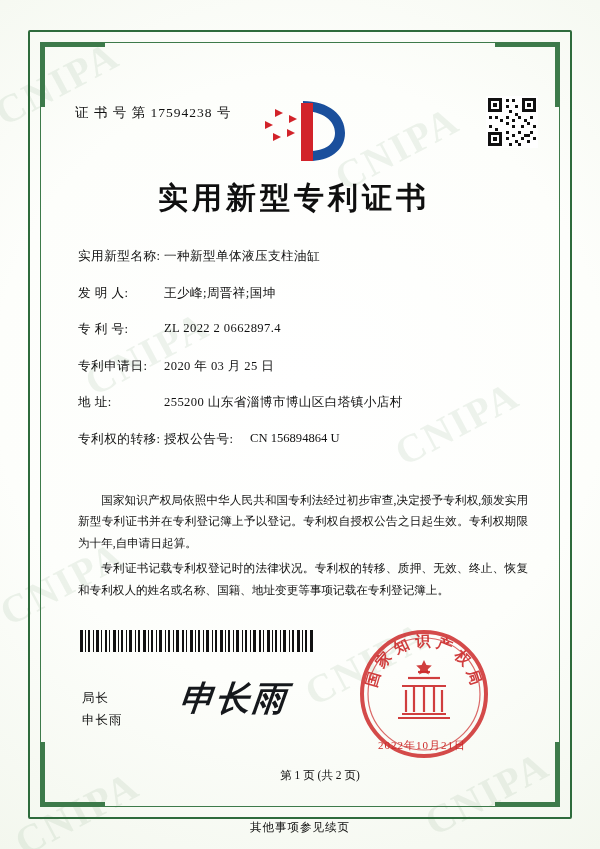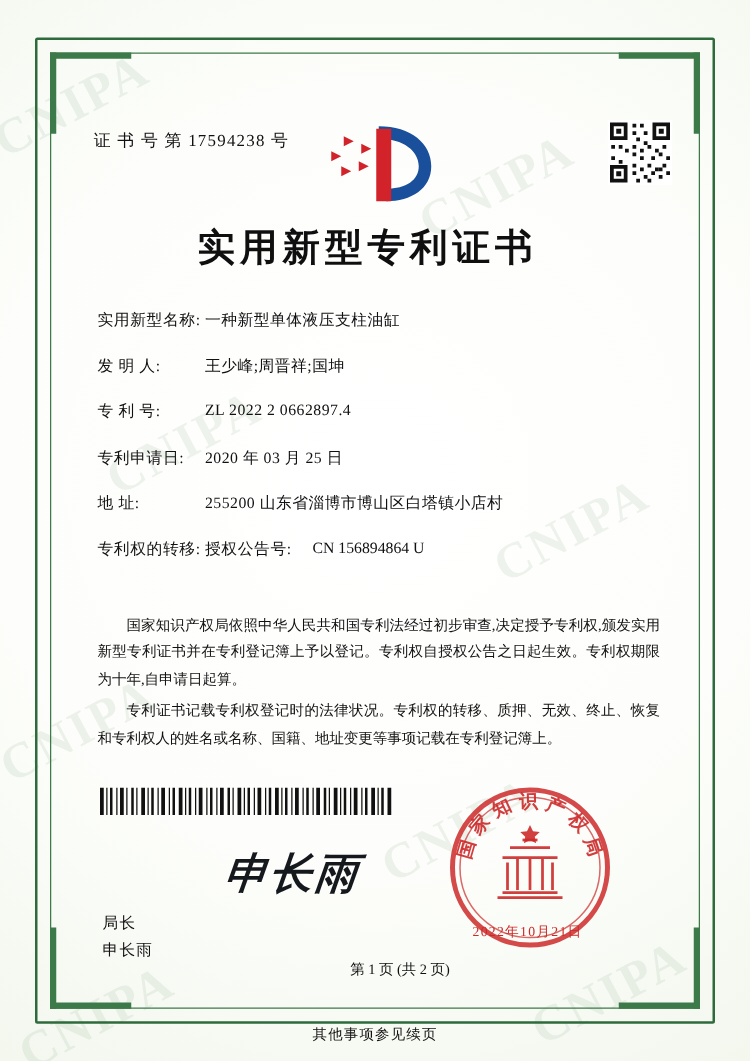--- a/index.html
+++ b/index.html
@@ -102,21 +102,20 @@
   .para p{margin:0 0 4px 0;text-indent:2em;}
 
   .barcode{
     position:absolute;left:80px;top:630px;width:235px;height:22px;
   }
   .sig-label{
     position:absolute;left:82px;top:688px;
     font-size:12.5px;line-height:1.75;color:#111;
     font-family:"Liberation Serif","DejaVu Serif",serif;
     letter-spacing:1px;
-    margin-top:40px;
   }
   .sig-hand{
     position:absolute;left:180px;top:676px;
     font-size:34px;color:#15181c;
     font-family:"DejaVu Serif","Liberation Serif",serif;
     font-weight:700;font-style:italic;
     letter-spacing:2px;
     transform:skewX(-6deg);
   }
   .seal{

